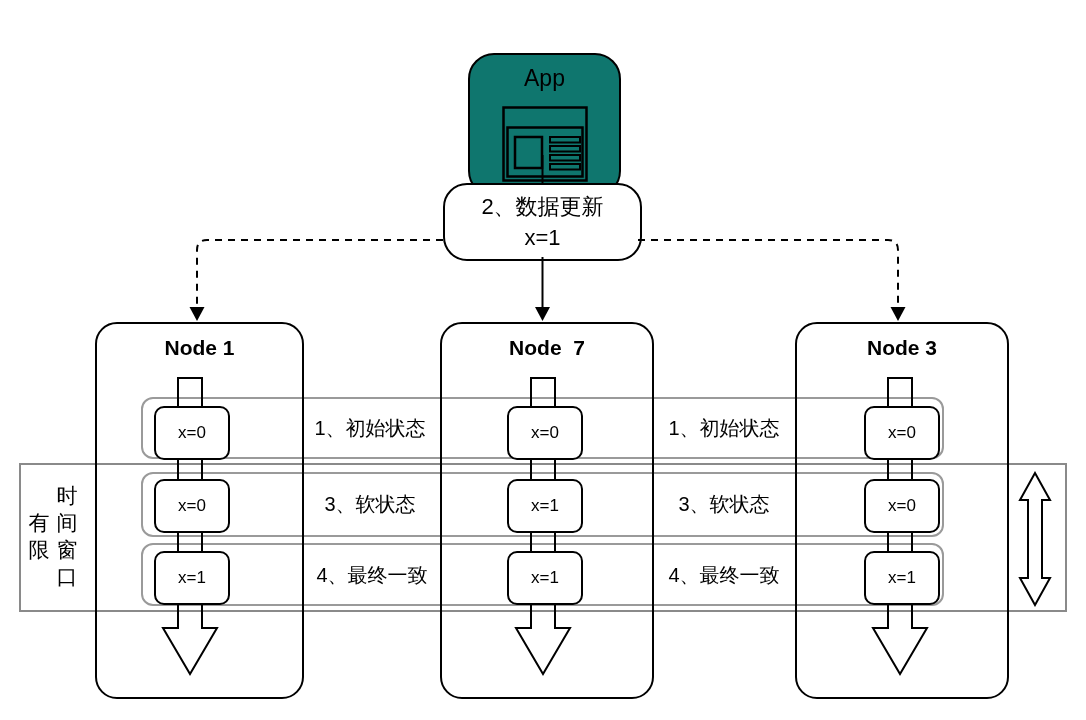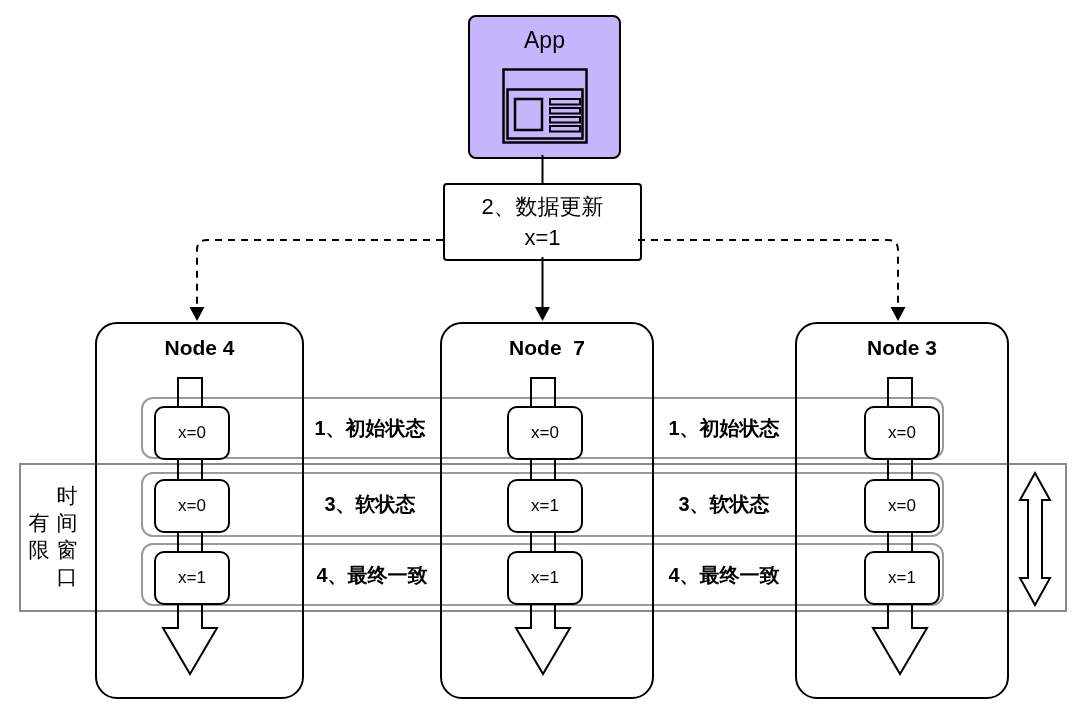--- a/index.html
+++ b/index.html
@@ -22,31 +22,31 @@
 
   
   .vbox {
     width:72px; height:50px; border:2.5px solid #000; border-radius:10px;
     background:#fff; display:flex; align-items:center; justify-content:center;
     font-size:17px;
   }
 
   
   .stage-label {
-    font-weight:bold; font-size:20px; white-space:nowrap;
+    font-weight:normal; font-size:20px; white-space:nowrap;
     transform:translate(-50%,-50%);
   }
 
   
-  .app-box { border:2.5px solid #000; border-radius:8px; background:#c4b5fd; }
+  .app-box { border:2.5px solid #000; border-radius:26px; background:#0f766e;margin-top:38px; }
   .app-label { margin-top:10px; text-align:center; font-size:23px; }
 
   
   .update-box {
-    border:2.5px solid #000; border-radius:4px; background:#fff;
+    border:2.5px solid #000; border-radius:24px; background:#fff;
     display:flex; flex-direction:column; align-items:center; justify-content:center;
     font-size:22px; line-height:31px; text-align:center;
   }
 
   
   .tw-grid {
     display:grid; grid-template-columns:28px 28px; grid-auto-rows:27px;
     font-size:21px;
   }
   .tw-grid span { display:flex; align-items:center; justify-content:center; }
@@ -59,21 +59,21 @@
 
 <div class="canvas">
 
   <div class="abs big-rect" style="left:19px; top:463px; width:1044px; height:145px;"></div>
 
   <div class="abs band" style="left:141px; top:397px; width:799px; height:58px;"></div>
   <div class="abs band" style="left:141px; top:472px; width:799px; height:61px;"></div>
   <div class="abs band" style="left:141px; top:543px; width:799px; height:59px;"></div>
 
   <div class="abs node" style="left:95px; top:322px; width:205px; height:373px;">
-    <div class="node-title">Node 4</div>
+    <div class="node-title">Node 1</div>
   </div>
   <div class="abs node" style="left:440px; top:322px; width:210px; height:373px;">
     <div class="node-title">Node  7</div>
   </div>
   <div class="abs node" style="left:795px; top:322px; width:210px; height:373px;">
     <div class="node-title">Node 3</div>
   </div>
 
   <svg class="abs no-events" style="left:160px; top:377px;" width="60" height="300" viewBox="0 0 60 300">
     <path d="M18,1 H42 V251 H57 L30,297 L3,251 H18 Z" fill="none" stroke="#000" stroke-width="2"></path>

